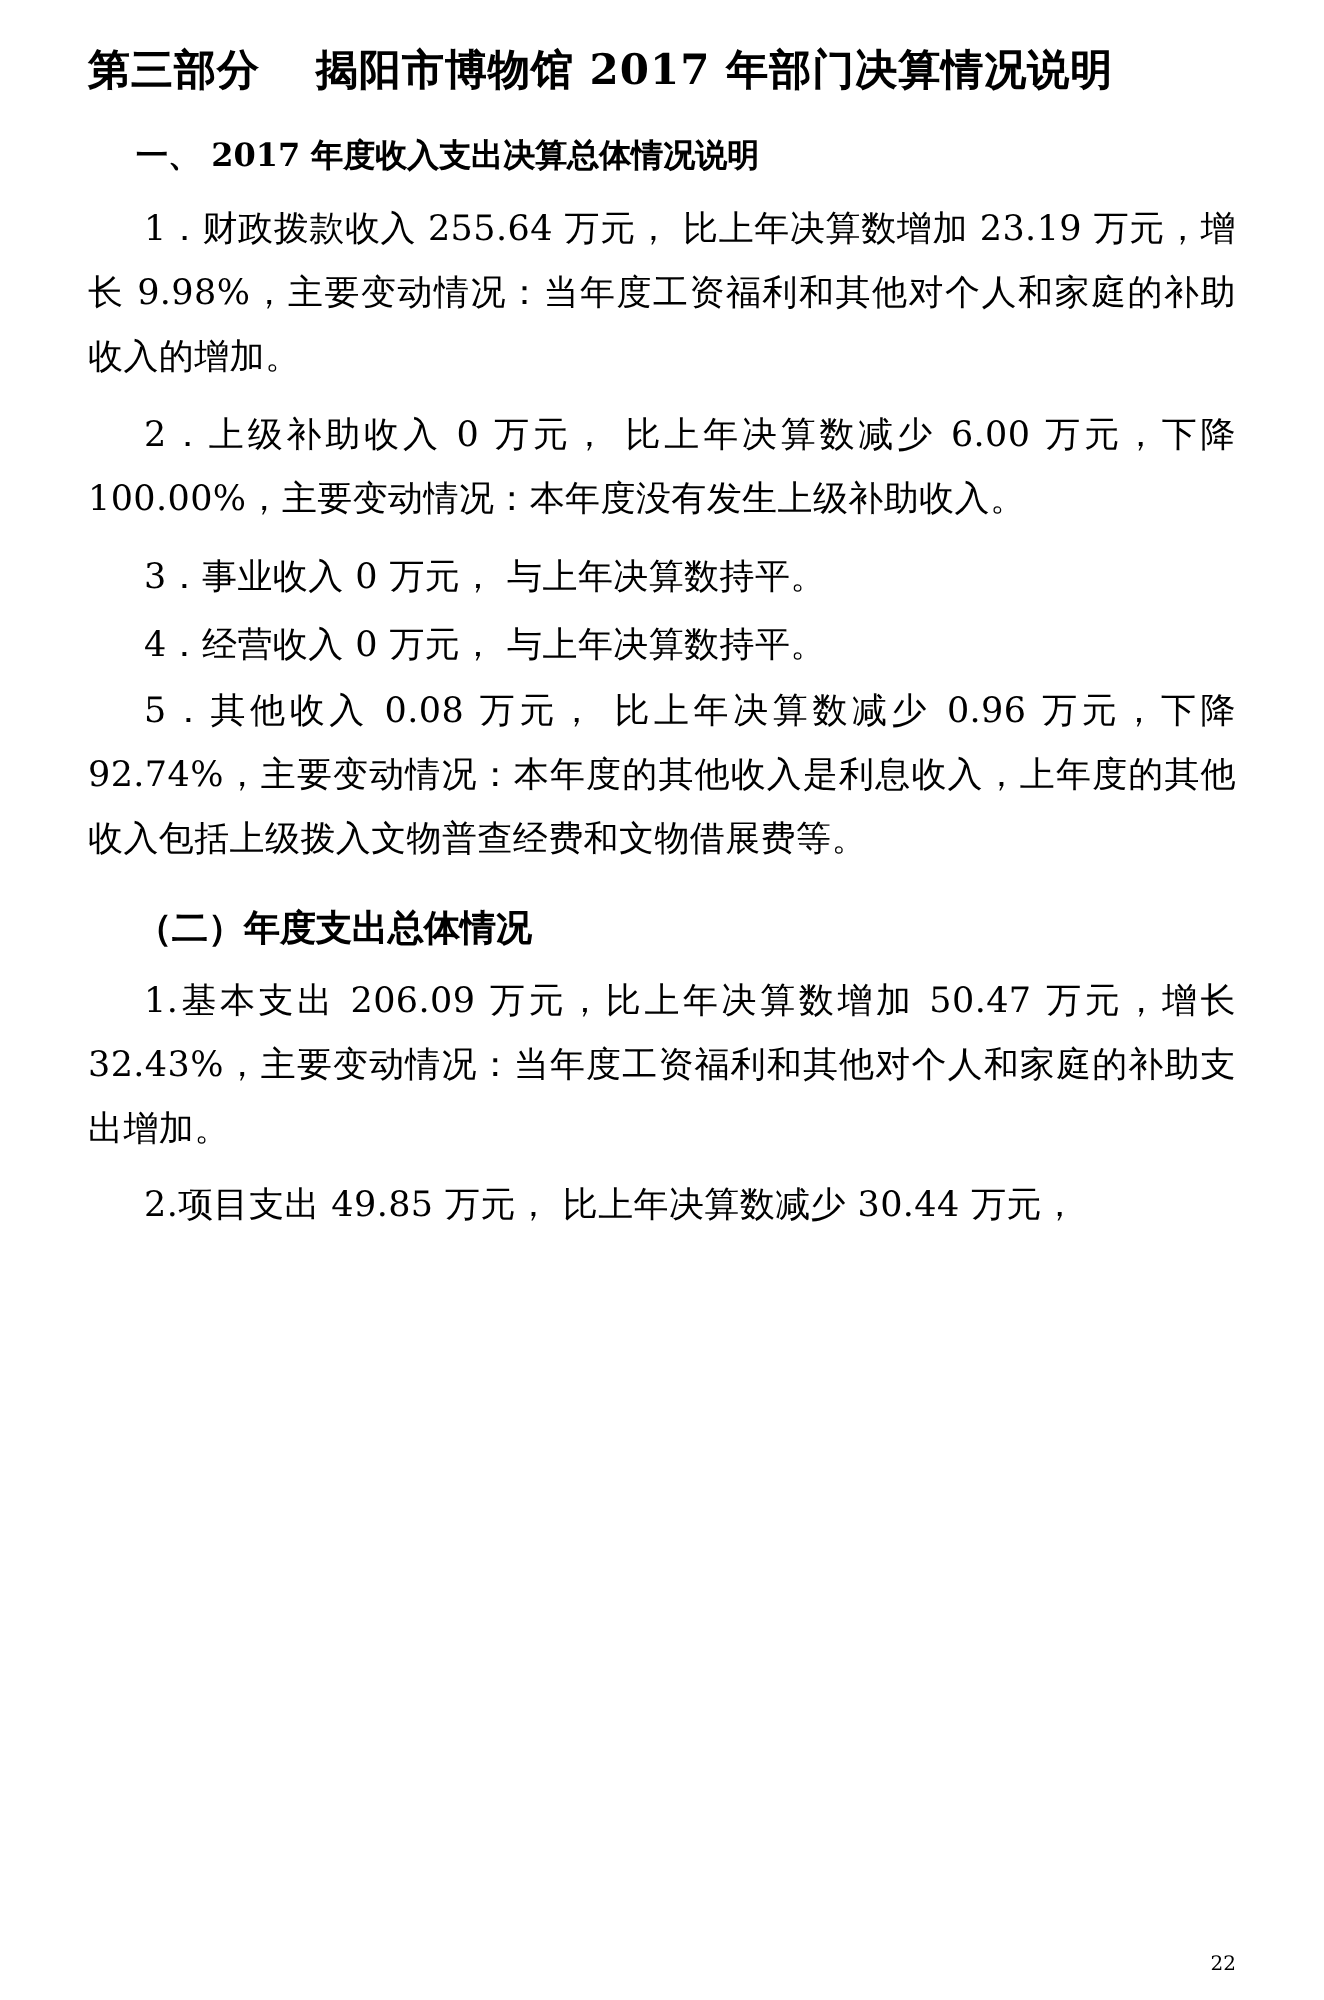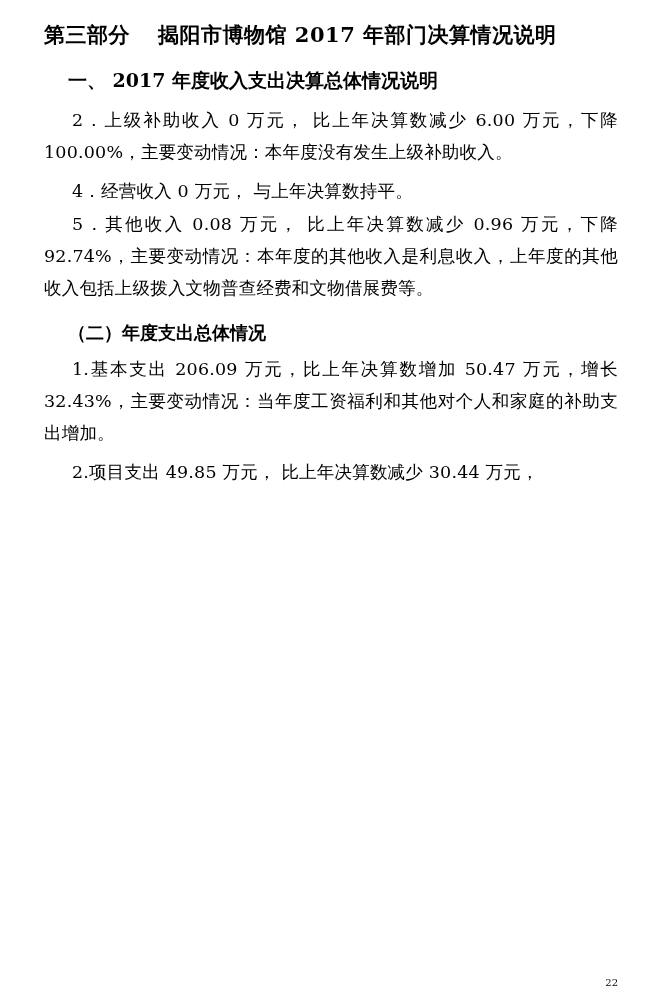--- a/index.html
+++ b/index.html
@@ -29,21 +29,21 @@
     line-height: 1.45;
     margin: 6px 0 14px 0;
     white-space: nowrap;
     text-align: left;
   }
   .doc-title .gap {
     display: inline-block;
     width: 28px;
   }
   .h2 {
-    font-size: 19px;
+    font-size: 16px;
     font-weight: bold;
     margin: 16px 0 10px 0;
     text-indent: 24px;
     line-height: 1.5;
   }
   .h3 {
     font-size: 18px;
     font-weight: bold;
     margin: 14px 0 8px 0;
     text-indent: 24px;
@@ -76,21 +76,23 @@
 <div class="page">
 
   <div class="doc-title">
     <span>第三部分</span><span class="gap"></span><span>揭阳市博物馆 2017 年部门决算情况说明</span>
   </div>
 
   <div class="h2">一、 2017 年度收入支出决算总体情况说明</div>
 
 
 
+  <p class="body">1．财政拨款收入 255.64 万元， 比上年决算数增加 23.19 万元，增长 9.98%，主要变动情况：当年度工资福利和其他对个人和家庭的补助收入的增加。</p>
   <p class="body">2．上级补助收入 0 万元， 比上年决算数减少 6.00 万元，下降 100.00%，主要变动情况：本年度没有发生上级补助收入。</p>
+  <p class="body tight">3．事业收入 0 万元， 与上年决算数持平。</p>
   <p class="body tight">4．经营收入 0 万元， 与上年决算数持平。</p>
   <p class="body">5．其他收入 0.08 万元， 比上年决算数减少 0.96 万元，下降 92.74%，主要变动情况：本年度的其他收入是利息收入，上年度的其他收入包括上级拨入文物普查经费和文物借展费等。</p>
 
   <div class="h3">（二）年度支出总体情况</div>
 
 
   <p class="body">1.基本支出 206.09 万元，比上年决算数增加 50.47 万元，增长 32.43%，主要变动情况：当年度工资福利和其他对个人和家庭的补助支出增加。</p>
   <p class="body">2.项目支出 49.85 万元， 比上年决算数减少 30.44 万元，</p>
 
   <div class="page-number">22</div>

